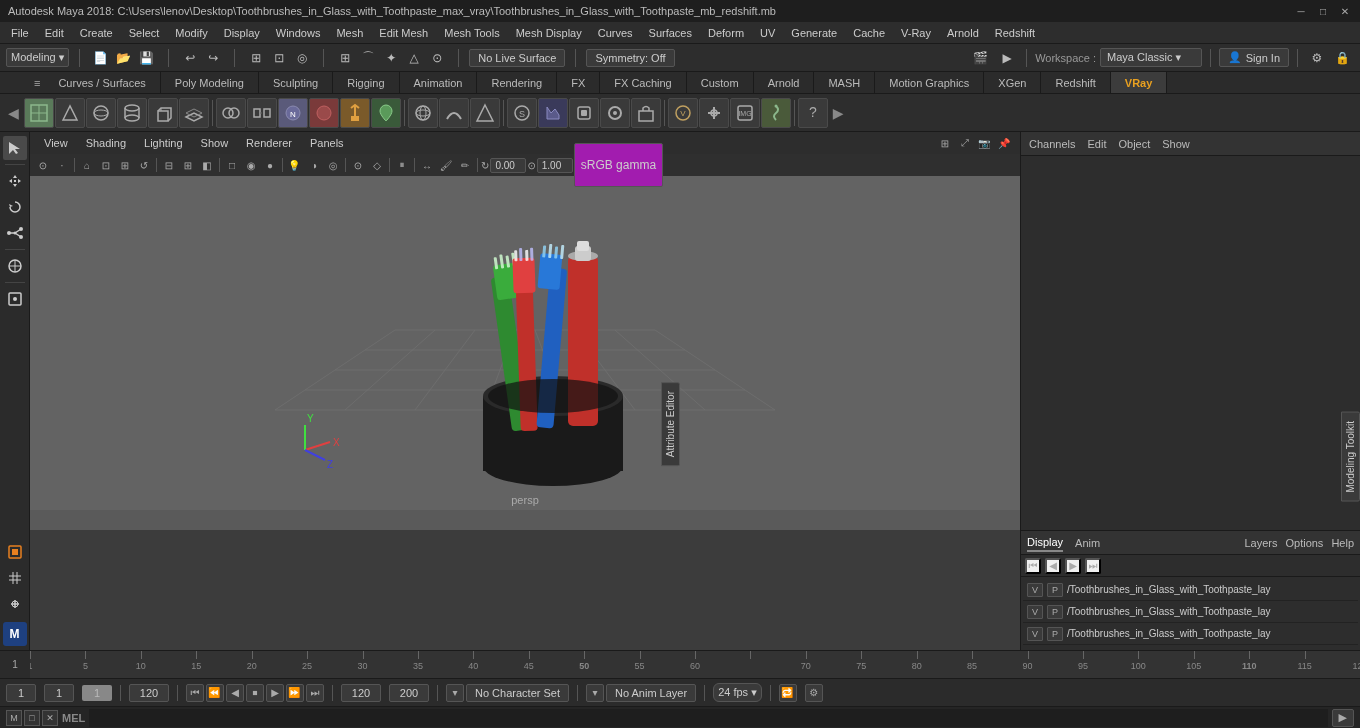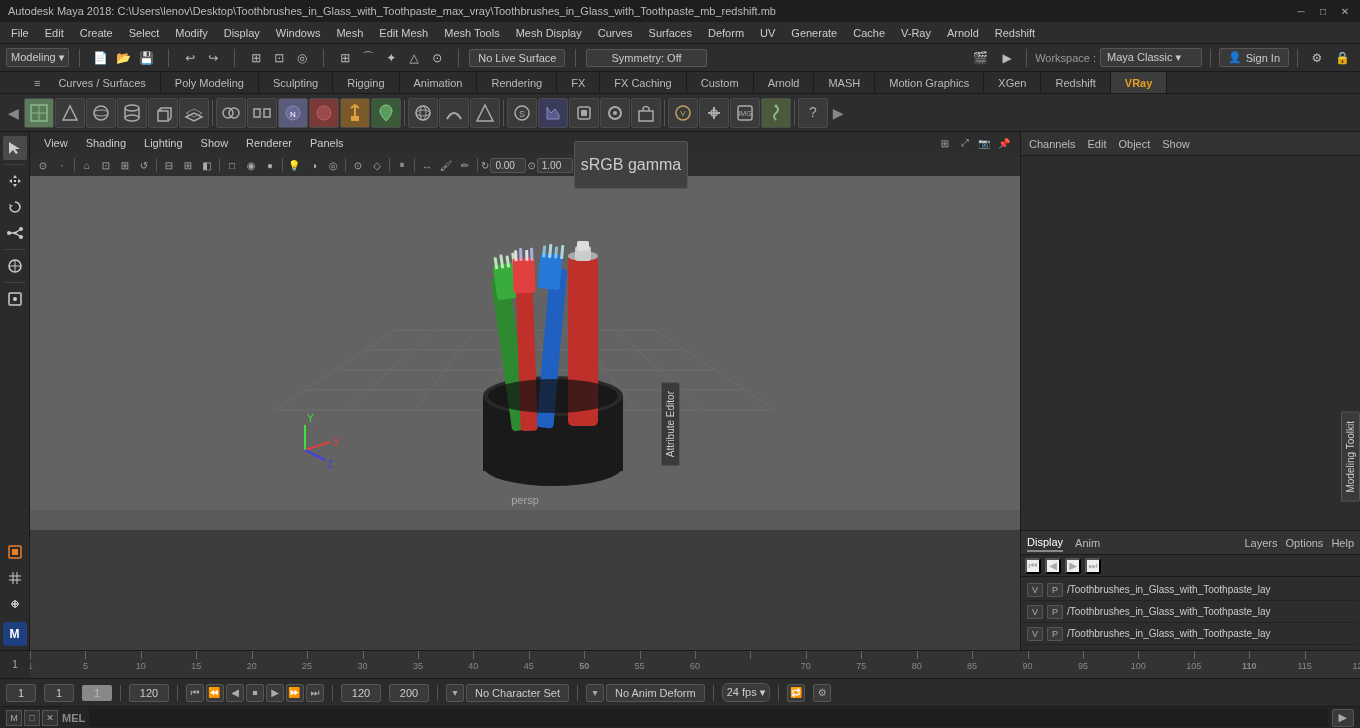--- a/index.html
+++ b/index.html
@@ -97,21 +97,21 @@
       color: #ccc;
       padding: 2px 8px;
       font-size: 11px;
       border-radius: 2px;
       cursor: pointer;
     }
     .symmetry-btn {
       background: #3a3a3a;
       border: 1px solid #555;
       color: #ccc;
-      padding: 2px 24px;
+      padding: 2px 8px;
       font-size: 11px;
       border-radius: 2px;
       cursor: pointer;
     }
 
     
     #tabs-bar {
       background: #2b2b2b;
       height: 22px;
       display: flex;
@@ -230,25 +230,25 @@
     .vp-value-field {
       background: #3a3a3a;
       border: 1px solid #555;
       color: #ccc;
       padding: 1px 4px;
       font-size: 10px;
       width: 38px;
       border-radius: 2px;
     }
     .vp-gamma-btn {
-      background: #404040;
+      background: #a21caf;
       border: 1px solid #555;
       color: #ccc;
       padding: 14px 6px;
-      font-size: 16px;
+      font-size: 12px;
       border-radius: 2px;
       cursor: pointer;
     }
 
     
     #scene-canvas {
       position: absolute;
       top: 44px; left: 0; right: 0; bottom: 20px;
       background: #636363;
       display: flex;
@@ -1154,21 +1154,21 @@
   <div style="display:flex;align-items:center;gap:2px;">
     <button class="pb-btn">▾</button>
     <div class="char-set-btn">
       <span>No Character Set</span>
     </div>
   </div>
   <div class="status-sep"></div>
   <div style="display:flex;align-items:center;gap:2px;">
     <button class="pb-btn">▾</button>
     <div class="anim-layer-btn">
-      <span>No Anim Deform</span>
+      <span>No Anim Layer</span>
     </div>
   </div>
   <div class="status-sep"></div>
   <div class="fps-selector">
     <span>24 fps</span> ▾
   </div>
   <div class="status-sep"></div>
   <div class="pb-btn">🔁</div>
   <div class="pb-btn">⚙</div>
 </div>

